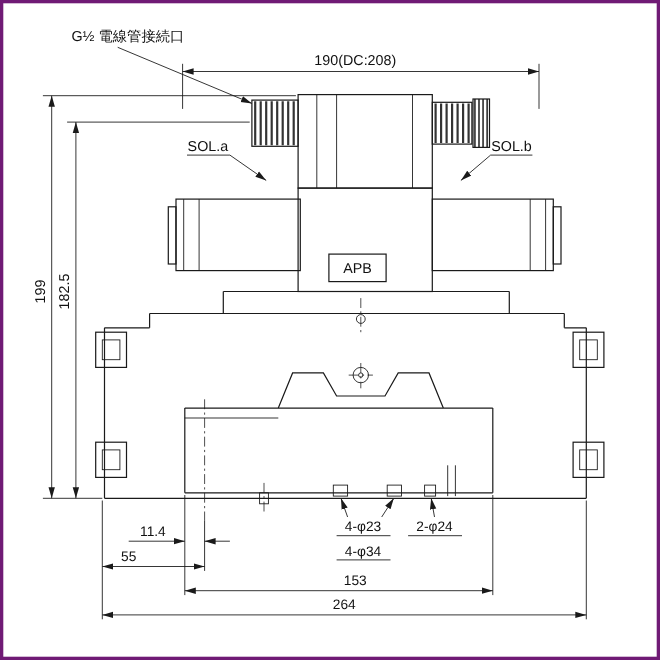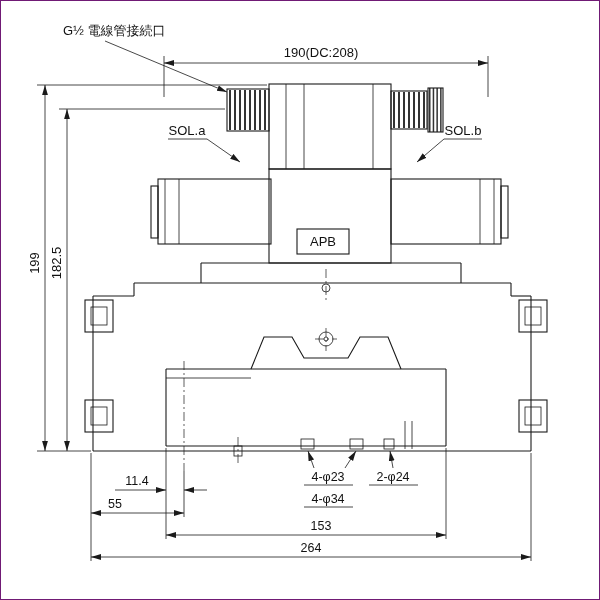--- a/index.html
+++ b/index.html
@@ -1,18 +1,18 @@
 <!DOCTYPE html>
 <html><head>
 <meta charset="utf-8">
 <style>
   html,body { margin:0; padding:0; background:#fff; }
   #stage {
     position:relative; width:600px; height:600px; background:#ffffff;
-    box-sizing:border-box; border:1px solid #701a75; overflow:hidden;
+    box-sizing:border-box; border:3px solid #701a75; overflow:hidden;
     font-family:"Liberation Sans","DejaVu Sans",sans-serif;
   }
   svg { position:absolute; left:0; top:0; }
   .ln   { stroke:#1a1a1a; stroke-width:1.1; fill:none; }
   .thin { stroke:#1a1a1a; stroke-width:0.8; fill:none; }
   .dim  { stroke:#1a1a1a; stroke-width:0.8; fill:none; }
   .cl   { stroke:#1a1a1a; stroke-width:0.7; fill:none; stroke-dasharray:9 3 2 3; }
   .stripe { stroke:#333; fill:none; }
   text  { font-size:13px; fill:#111; font-family:"Liberation Sans","DejaVu Sans",sans-serif; }
   .small { font-size:12.5px; }

